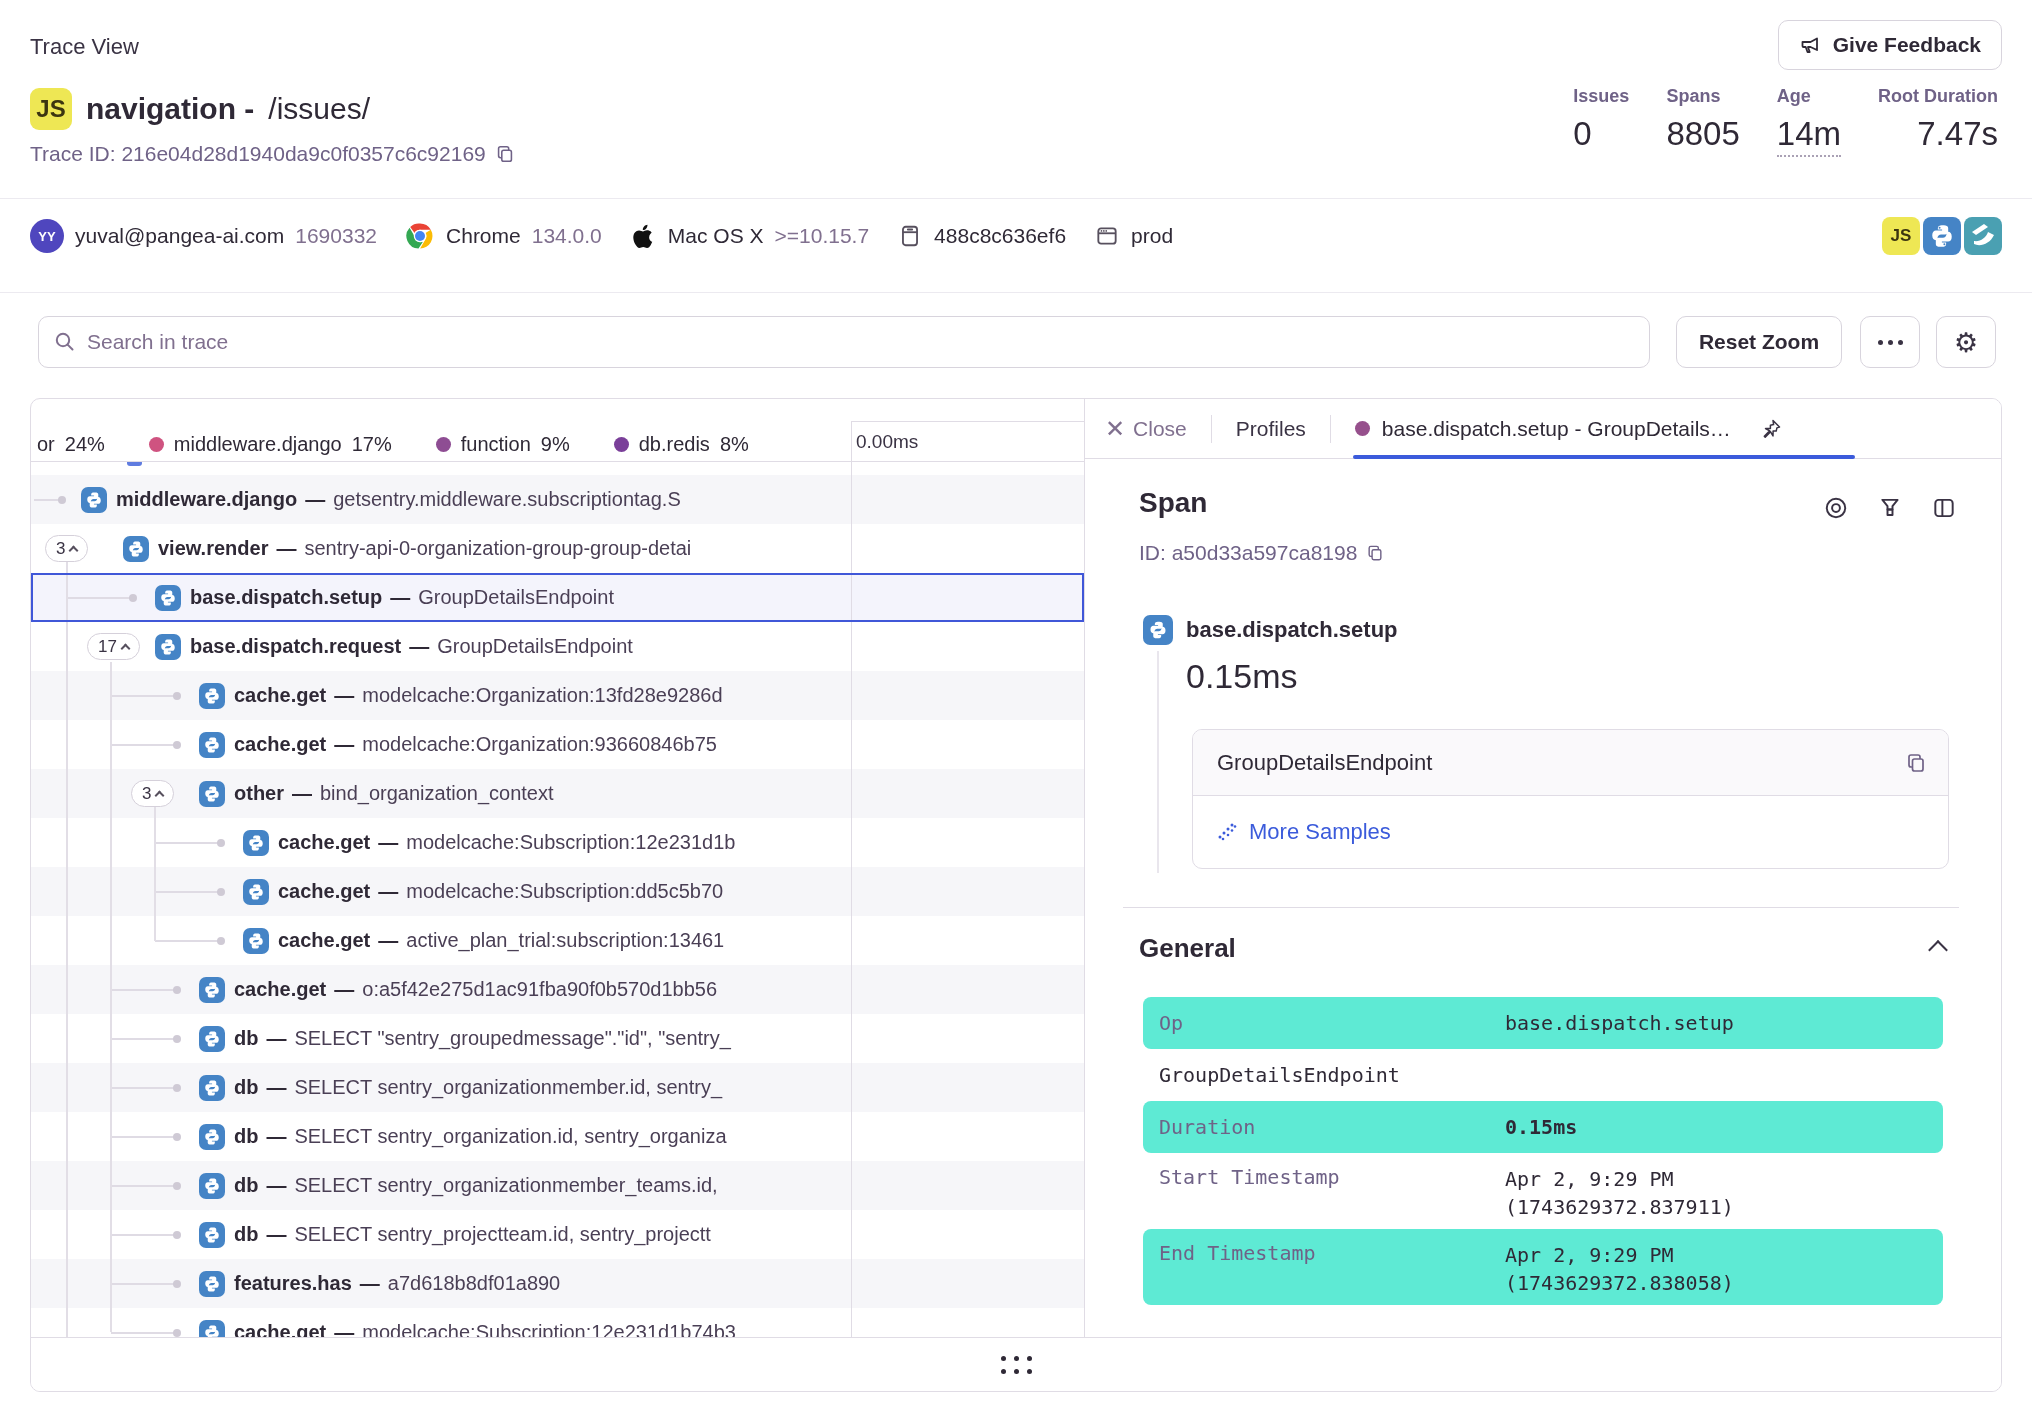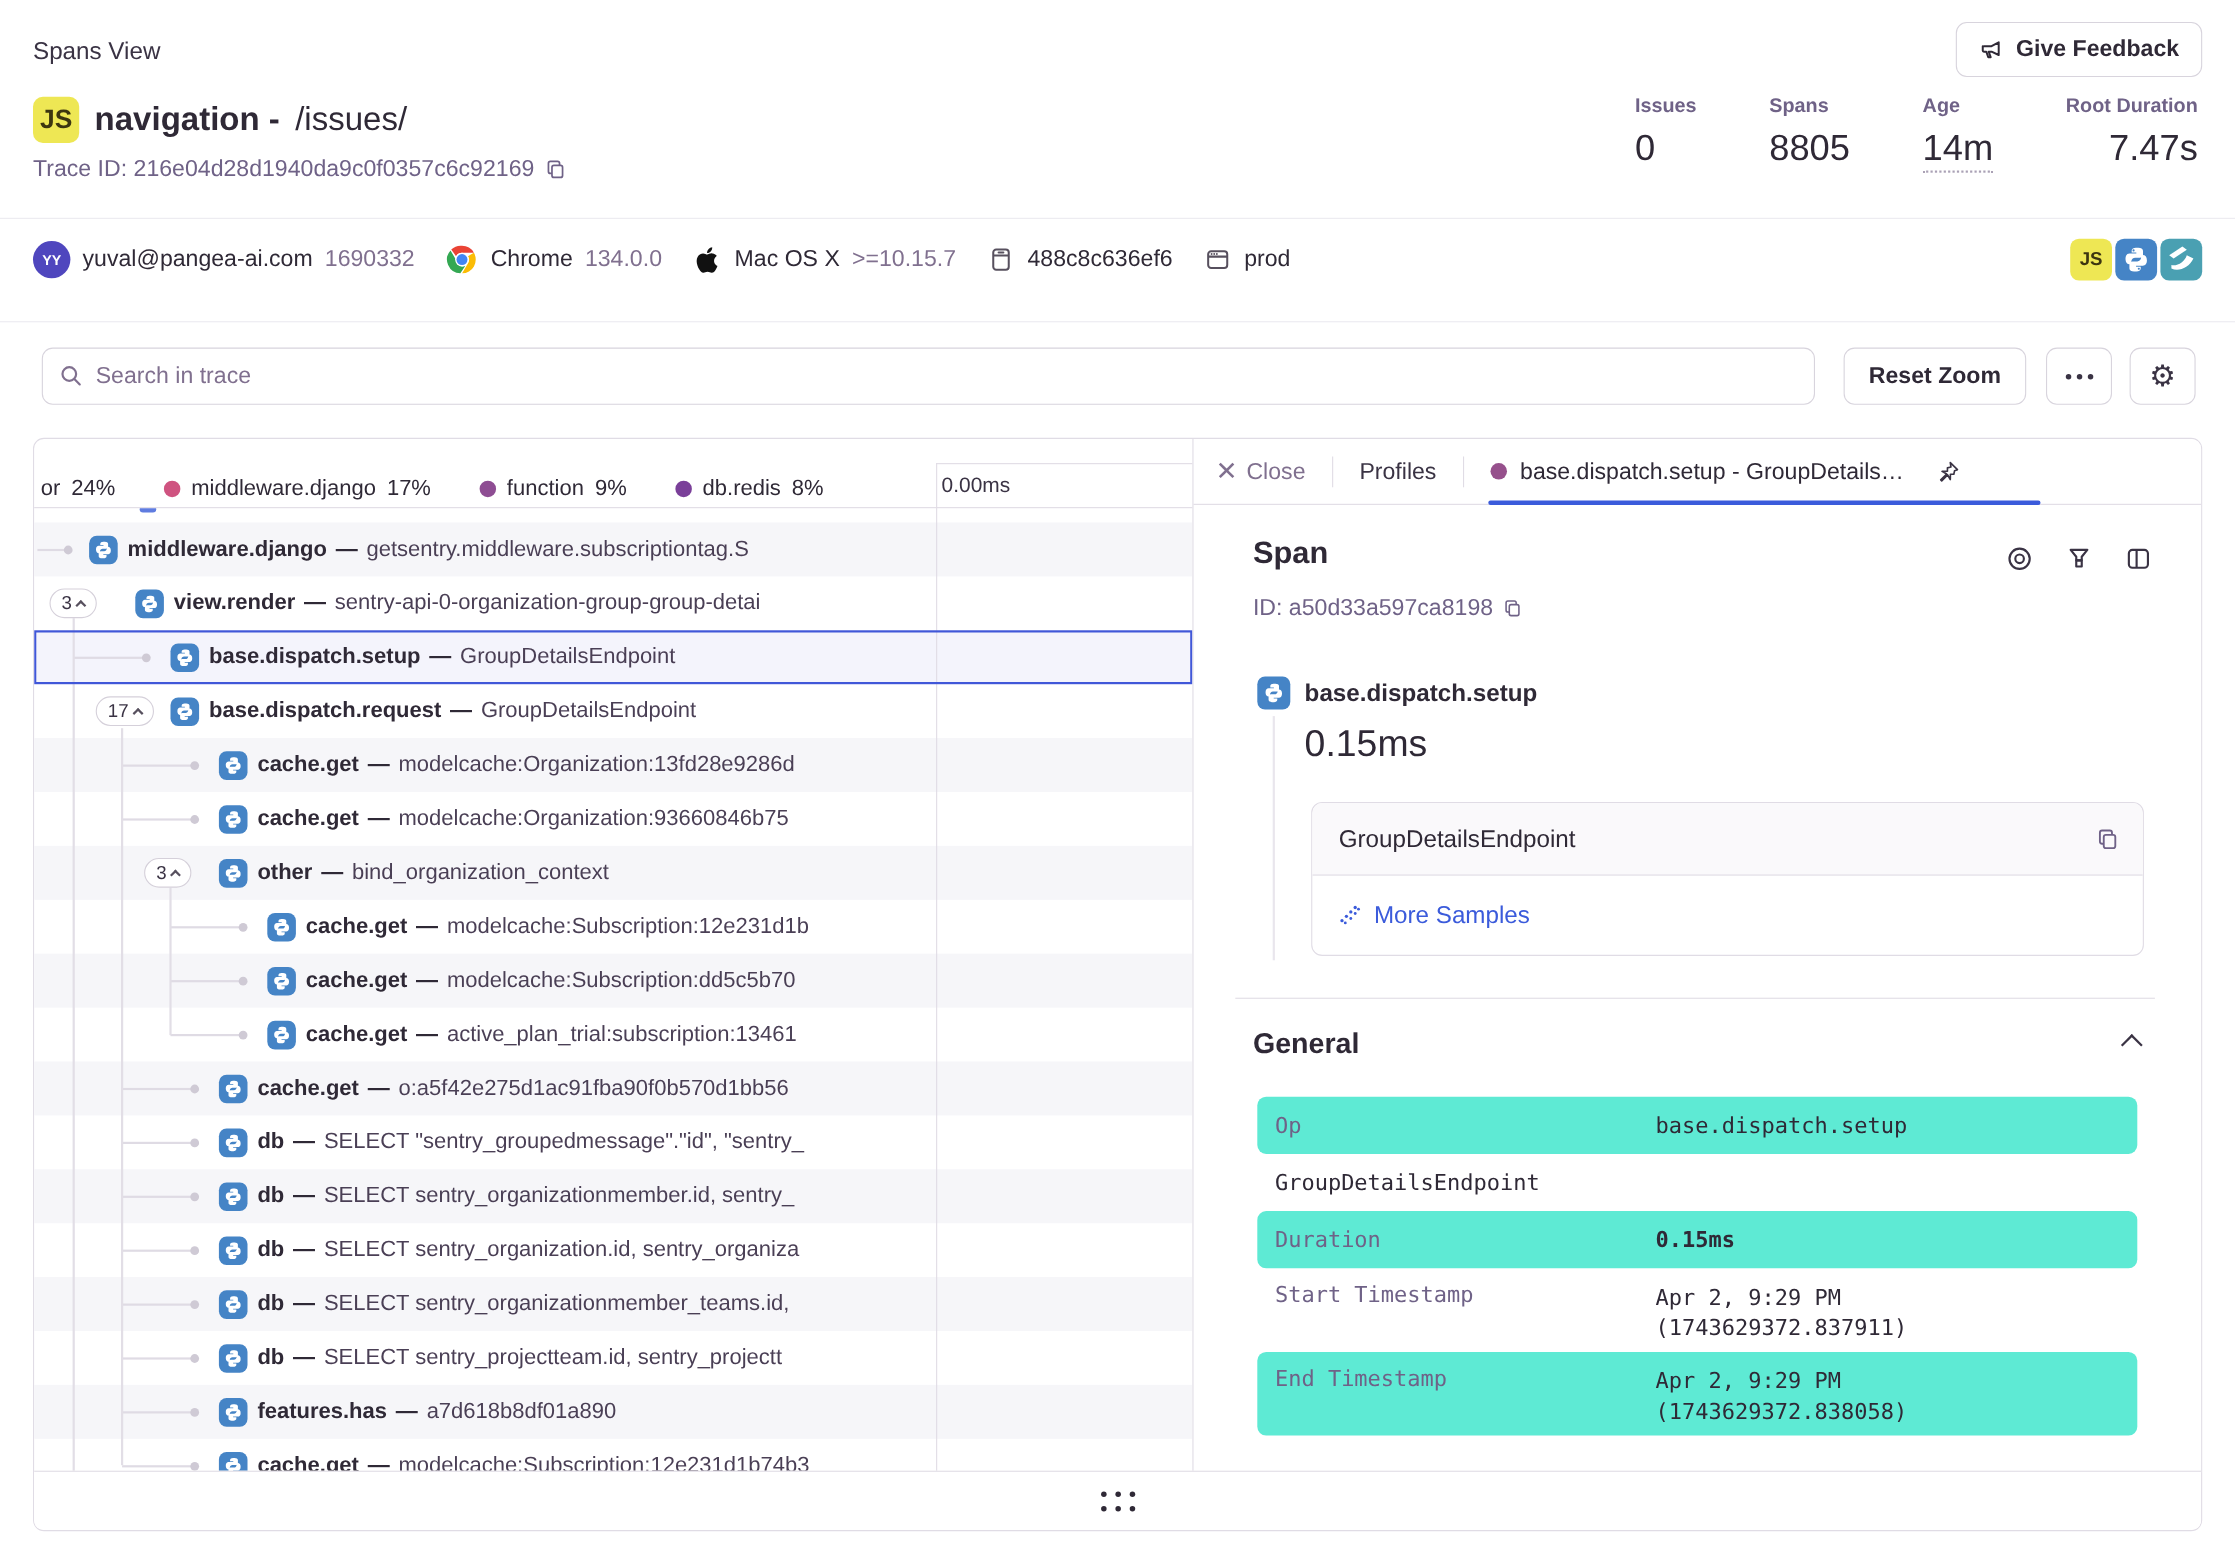--- a/index.html
+++ b/index.html
@@ -13,21 +13,21 @@
   .feedback-btn { right:30px; top:20px; height:50px; display:flex; align-items:center; gap:10px;
     padding:0 20px; border:1px solid #d8d4dd; border-radius:10px; background:#fff;
     font-size:21px; font-weight:bold; color:#2f2936; cursor:pointer; }
   .title-row { left:30px; top:88px; display:flex; align-items:center; gap:14px; }
   .js-badge { width:42px; height:42px; border-radius:9px; background:#eee754; color:#3c3510;
     font-weight:bold; font-size:24px; display:flex; align-items:center; justify-content:center; }
   .title-bold { font-size:30px; font-weight:bold; }
   .title-path { font-size:30px; }
   .trace-id-row { left:30px; top:142px; display:flex; align-items:center; gap:8px;
     font-size:21px; color:#6f6287; }
-  .stats { right:34px; top:86px; display:flex; gap:66px; }
+  .stats { right:34px; top:86px; display:flex; gap:37px; }
   .stat { display:flex; flex-direction:column; gap:8px; }
   .stat .lbl { font-size:18px; font-weight:bold; color:#6f6287; }
   .stat .val { font-size:33px; color:#2f2936; }
   .stat.right { text-align:right; }
   .age-underline { border-bottom:2px dotted #aaa1b5; padding-bottom:2px; align-self:flex-start; }
   .hline-top { left:0; right:0; top:198px; height:1px; background:#eceaf0; }
   .hline-top2 { left:0; right:0; top:292px; height:1px; background:#eceaf0; }
 
   
   .meta-row { left:30px; right:30px; top:216px; height:40px; display:flex; align-items:center; gap:28px;
@@ -147,21 +147,21 @@
   
   .bottom-strip { position:absolute; left:0; right:0; bottom:0; height:54px; background:#fff;
     border-top:1px solid #e0dce5; display:flex; align-items:center; justify-content:center; z-index:7; }
   .drag-dots { display:grid; grid-template-columns:repeat(3,5px); grid-template-rows:repeat(2,5px);
     gap:8px; cursor:grab; }
   .drag-dots i { width:5px; height:5px; border-radius:50%; background:#2f2936; }
 </style>
 </head>
 <body>
 
-<div class="abs breadcrumb">Spans View</div>
+<div class="abs breadcrumb">Trace View</div>
 
 <button class="abs feedback-btn">
   <span>
     <svg width="24" height="24" viewBox="0 0 24 24">
         <path d="M3.5 10v4a1 1 0 0 0 1 1h2.2l1.8 5h2.2l-1.8-5h2.6l6.5 3V6.5L11.5 10H4.5a1 1 0 0 0-1 1z" transform="translate(0,-1)" fill="none" stroke="#2f2936" stroke-width="1.8" stroke-linejoin="round"></path>
       </svg>
   </span>
   <span>Give Feedback</span>
 </button>
 

